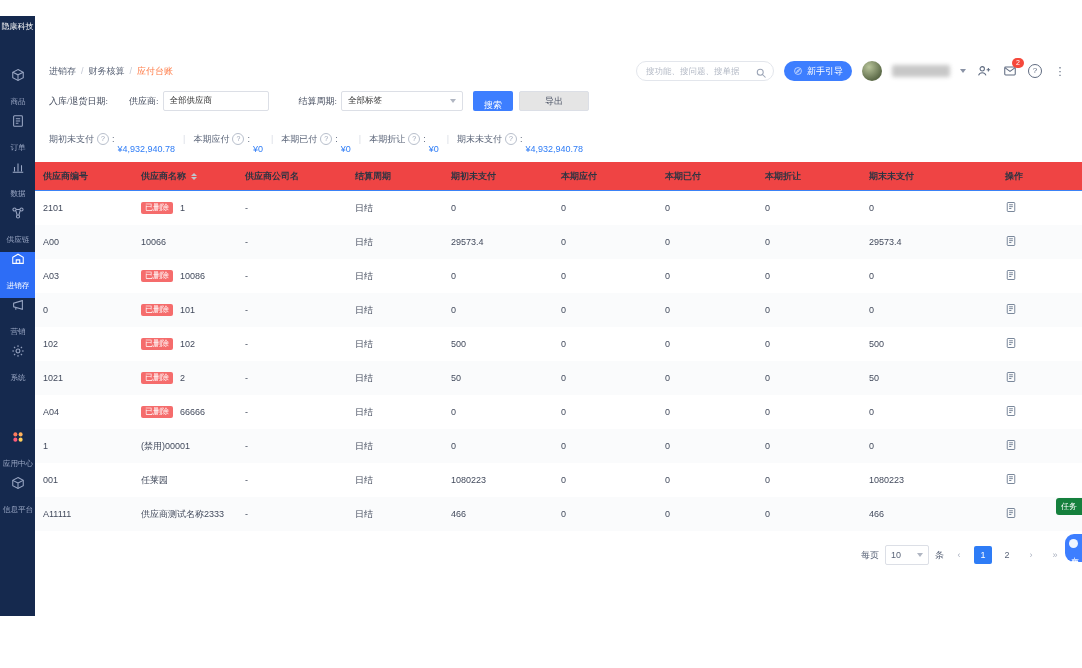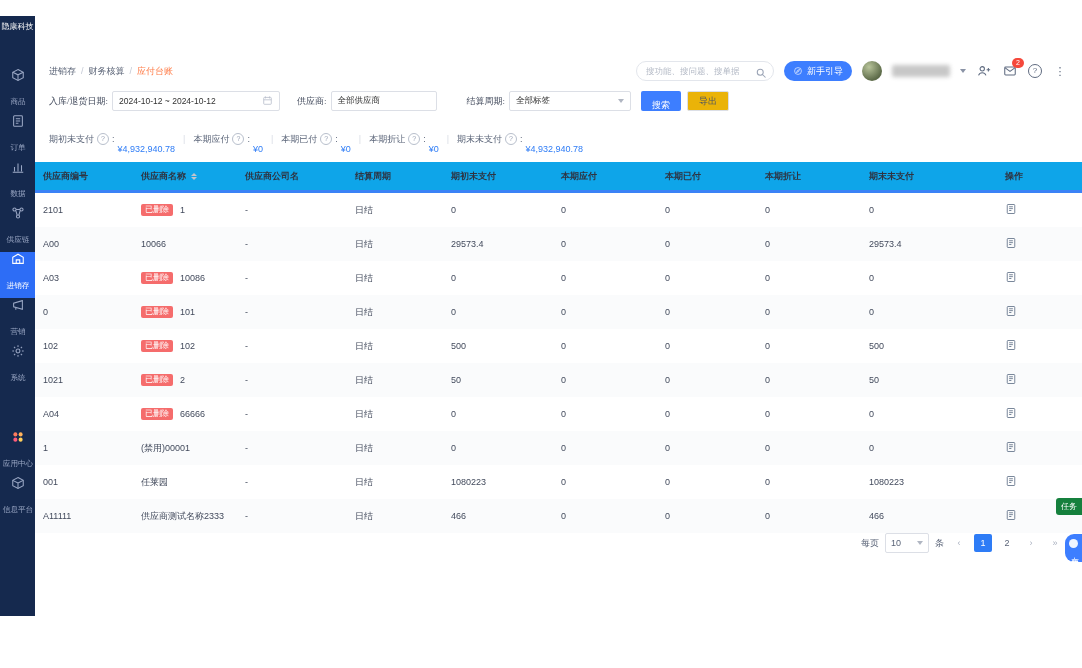--- a/index.html
+++ b/index.html
@@ -44,49 +44,49 @@
   
   .filter-row{height:30px;display:flex;align-items:center;padding:0 14px;font-size:9px;color:#424a5c;}
   .f-label{margin-right:4px;white-space:nowrap;font-family:Liberation Serif, serif;}
   .f-input{height:20px;box-sizing:border-box;border:1px solid #dcdfe6;border-radius:2px;background:#fff;display:flex;align-items:center;justify-content:space-between;padding:0 6px;font-size:8.5px;color:#333;cursor:pointer;gap:4px;}
   .date-input{width:168px;}
   .supplier-input{width:106px;}
   .cycle-label{margin-left:30px;}
   .cycle-select{width:122px;}
   .sel-caret{width:0;height:0;border-left:3px solid transparent;border-right:3px solid transparent;border-top:4px solid #b0b6c2;}
   .btn-search{height:20px;padding:8px 11px;background:#3d7eff;color:#fff;border:none;border-radius:2px;font-size:9px;margin-left:10px;cursor:pointer;}
-  .btn-export{height:20px;padding:0 11px;background:#eab308;color:#4a5264;border:1px solid #dcdfe6;border-radius:2px;font-size:9px;margin-left:6px;cursor:pointer;}
+  .btn-export{height:20px;padding:0 25px;background:#e5e5e5;color:#4a5264;border:1px solid #dcdfe6;border-radius:2px;font-size:9px;margin-left:6px;cursor:pointer;}
 
   
   .notice{margin-top:2px;background:#fdf3e7;color:#d98a33;font-size:8.5px;padding:5px 14px;line-height:1.3;white-space:nowrap;overflow:hidden;}
   .notice b{font-weight:bold;margin-right:2px;}
 
   
   .summary{display:flex;align-items:center;padding:8px 14px;font-size:9px;color:#5a6478;gap:8px;}
   .sum-item{display:flex;align-items:center;gap:3px;white-space:nowrap;}
   .info-i{width:10px;height:10px;border:1px solid #b8bfcc;border-radius:50%;color:#9aa3b5;font-size:7px;line-height:10px;text-align:center;display:inline-block;cursor:pointer;}
   .info-i::before{content:"?";}
   .sum-value{color:#2e7cf6;margin-top:20px;}
   .sum-sep{color:#d8dce4;}
 
   
   .thead,.tr{display:grid;grid-template-columns:98px 104px 110px 96px 110px 104px 100px 104px 136px 1fr;align-items:center;}
-  .thead{background:#0ea5e9;height:28px;font-size:9px;color:#2e3442;font-weight:bold;border-bottom:3px solid #3b82f6;}
+  .thead{background:#ef4444;height:28px;font-size:9px;color:#2e3442;font-weight:bold;border-bottom:1px solid #3b82f6;}
   .th,.td{padding-left:8px;display:flex;align-items:center;gap:3px;overflow:hidden;white-space:nowrap;box-sizing:border-box;}
   .tr{height:34px;font-size:9px;color:#424a5c;background:#fff;}
   .tr.alt{background:#fafbfc;}
   .del-badge{background:#f56c6c;color:#fff;font-size:8px;padding:1px 4px;border-radius:2px;margin-right:4px;line-height:1.2;flex:0 0 auto;}
   .sort{display:inline-flex;flex-direction:column;gap:1px;margin-left:2px;}
   .sort i{width:0;height:0;border-left:3px solid transparent;border-right:3px solid transparent;display:block;}
   .sort .up{border-bottom:3px solid #c0c4cc;}
   .sort .down{border-top:3px solid #c0c4cc;}
   .td svg{width:12px;height:12px;cursor:pointer;}
 
   
-  .pagination{display:flex;justify-content:flex-end;align-items:center;gap:6px;padding-right:18px;font-size:9px;color:#5a6478;}
+  .pagination{margin-top:14px;display:flex;justify-content:flex-end;align-items:center;gap:6px;padding-right:18px;font-size:9px;color:#5a6478;}
   .pp-select{height:20px;width:44px;box-sizing:border-box;border:1px solid #dcdfe6;border-radius:2px;display:flex;align-items:center;justify-content:space-between;padding:0 5px;cursor:pointer;}
   .page-btn,.nav-btn{min-width:18px;height:18px;line-height:18px;text-align:center;border-radius:2px;cursor:pointer;color:#5a6478;font-size:9px;}
   .page-btn.active{background:#2e7cf6;color:#fff;}
   .nav-btn{color:#a9b0bf;}
   .nav-prev::before{content:"\2039";}
   .nav-next::before{content:"\203A";}
   .nav-last::before{content:"\00BB";}
 
   
   .float-task{position:absolute;right:0;top:498px;background:#15803d;color:#fff;font-size:8px;padding:3px 5px;border-radius:3px 0 0 3px;cursor:pointer;z-index:5;}
@@ -216,27 +216,20 @@
             </svg>
           <span class="badge">2</span>
         </span>
         <span class="tool-icon help-icon"></span>
         <span class="tool-icon more-icon"></span>
       </div>
     </header>
 
     <div class="filter-row">
       <span class="f-label">入库/退货日期:</span>
-      <div class="f-input date-input">
-        <span>2024-10-12 ~ 2024-10-12</span>
-        <span><svg width="11" height="11" viewBox="0 0 16 16" fill="none" stroke="#b8bfcc" stroke-width="1.2">
-              <rect x="2.5" y="3.5" width="11" height="10" rx="1"></rect>
-              <path d="M5 2v3M11 2v3M2.5 7h11"></path>
-            </svg></span>
-      </div>
       <span class="f-label" style="margin-left:17px;">供应商:</span>
       <div class="f-input supplier-input">
         <span>全部供应商</span>
       </div>
       <span class="f-label cycle-label">结算周期:</span>
       <div class="f-input cycle-select">
         <span>全部标签</span>
         <span class="sel-caret"></span>
       </div>
       <button class="btn-search">搜索</button>

